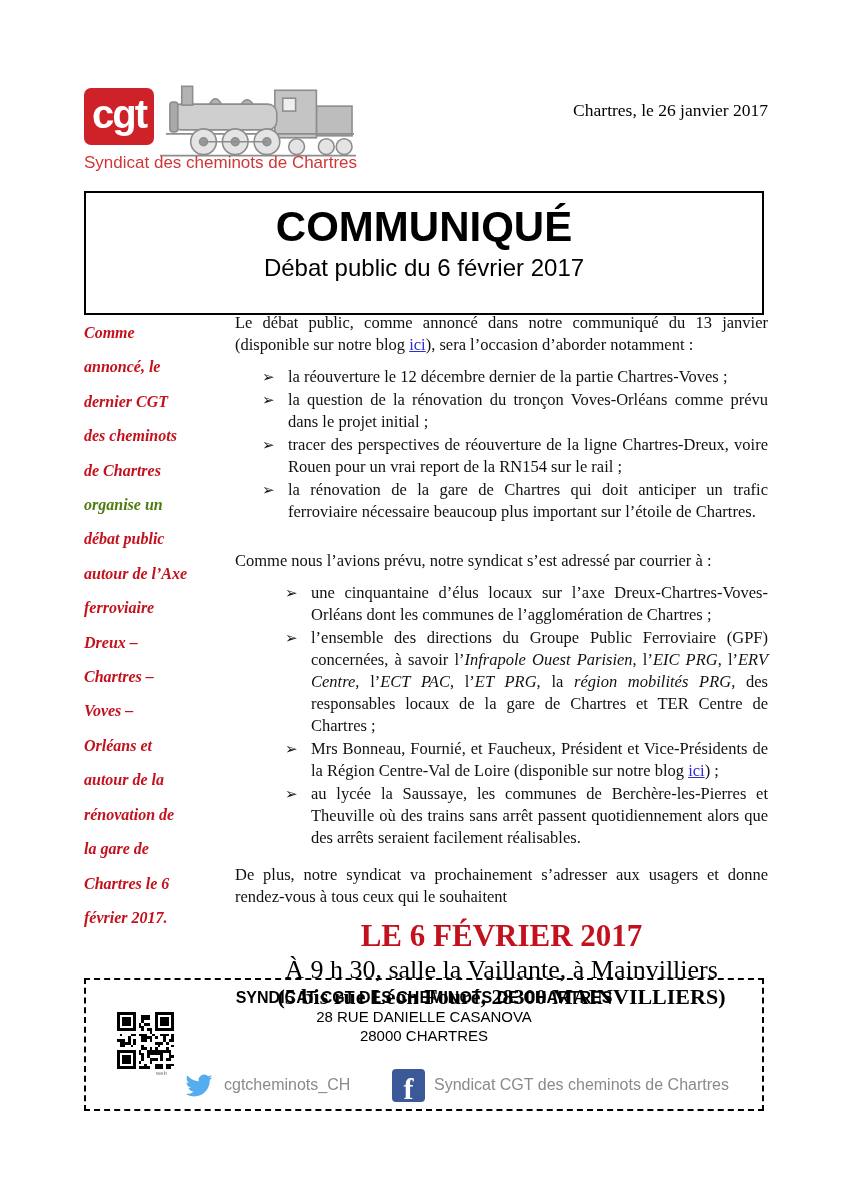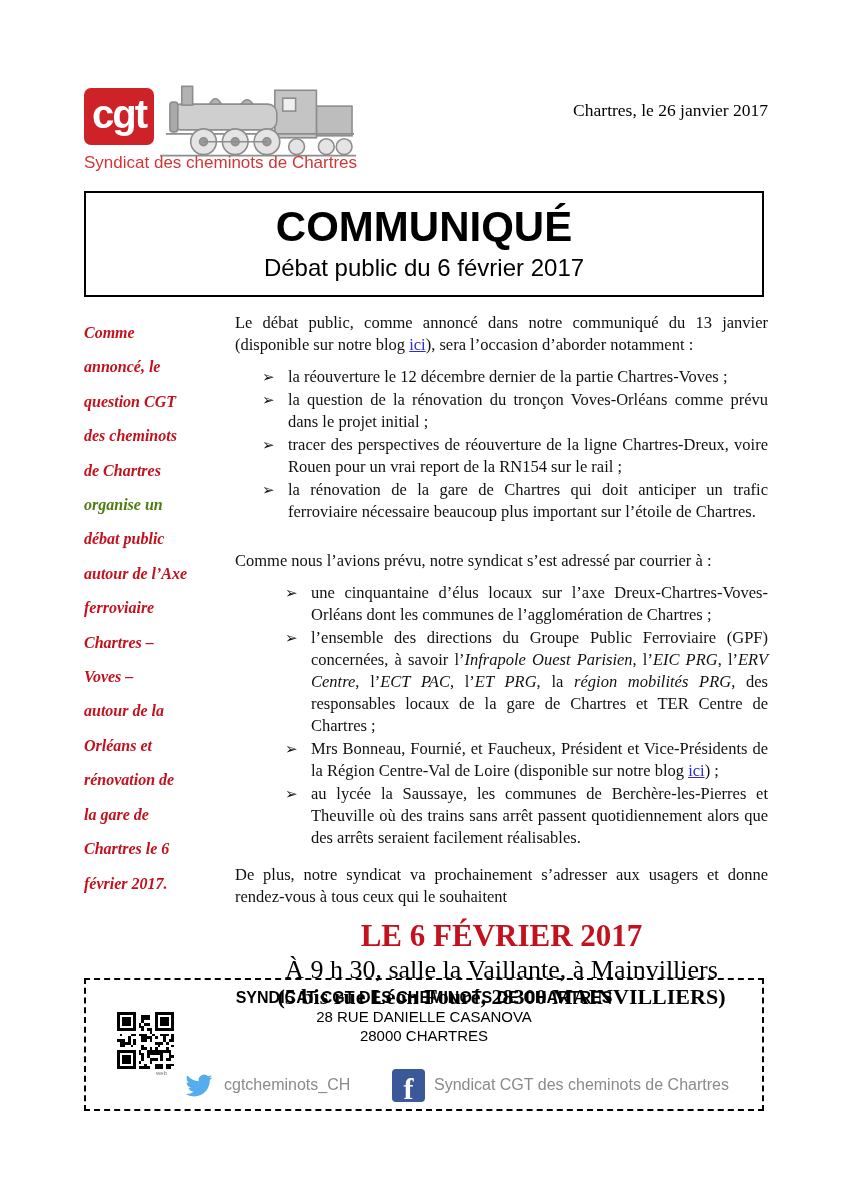--- a/index.html
+++ b/index.html
@@ -10,21 +10,21 @@
   .logo-box{position:absolute;left:84px;top:88px;width:70px;height:57px;
             border-radius:7px;display:flex;align-items:center;justify-content:center;}
   .logo-box span{font-family:"Liberation Sans",sans-serif;font-weight:bold;
                  font-size:40px;color:#fff;letter-spacing:-2px;transform:translateY(-2px);}
   .loco{position:absolute;left:158px;top:76px;width:198px;height:84px;}
   .org-line{position:absolute;left:84px;top:153px;font-family:"Liberation Sans",sans-serif;
             font-size:17px;}
   .date-line{position:absolute;right:80px;top:100px;font-size:17.5px;color:#000;}
 
   
-  .title-box{position:absolute;left:84px;top:191px;width:680px;height:106px;
+  .title-box{position:absolute;left:84px;top:191px;width:680px;height:124px;
              border:2px solid #000;box-sizing:border-box;text-align:center;}
   .title-box .t1{font-family:"Liberation Sans",sans-serif;font-weight:bold;
                  font-size:42px;letter-spacing:0px;margin-top:10px;color:#000;}
   .title-box .t2{font-family:"Liberation Sans",sans-serif;font-size:24px;margin-top:3px;color:#000;}
 
   
   .sidebar{position:absolute;left:84px;top:316px;width:142px;}
   .sb-line{font-weight:bold;font-style:italic;font-size:16px;line-height:34.4px;}
 
   
@@ -110,31 +110,32 @@
   <div class="date-line">Chartres, le 26 janvier 2017</div>
 
   <div class="title-box">
     <div class="t1">COMMUNIQUÉ</div>
     <div class="t2">Débat public du 6 février 2017</div>
   </div>
 
   <div class="sidebar">
       <div class="sb-line" style="color: rgb(195, 17, 29);">Comme</div>
       <div class="sb-line" style="color: rgb(195, 17, 29);">annoncé, le</div>
-      <div class="sb-line" style="color: rgb(195, 17, 29);">question CGT</div>
+      <div class="sb-line" style="color: rgb(195, 17, 29);">dernier CGT</div>
       <div class="sb-line" style="color: rgb(195, 17, 29);">des cheminots</div>
       <div class="sb-line" style="color: rgb(195, 17, 29);">de Chartres</div>
       <div class="sb-line" style="color: #4d7c0f;">organise un</div>
       <div class="sb-line" style="color: rgb(195, 17, 29);">débat public</div>
       <div class="sb-line" style="color: rgb(195, 17, 29);">autour de l’Axe</div>
       <div class="sb-line" style="color: rgb(195, 17, 29);">ferroviaire</div>
+      <div class="sb-line" style="color: rgb(195, 17, 29);">Dreux –</div>
       <div class="sb-line" style="color: rgb(195, 17, 29);">Chartres –</div>
       <div class="sb-line" style="color: rgb(195, 17, 29);">Voves –</div>
+      <div class="sb-line" style="color: rgb(195, 17, 29);">Orléans et</div>
       <div class="sb-line" style="color: rgb(195, 17, 29);">autour de la</div>
-      <div class="sb-line" style="color: rgb(195, 17, 29);">Orléans et</div>
       <div class="sb-line" style="color: rgb(195, 17, 29);">rénovation de</div>
       <div class="sb-line" style="color: rgb(195, 17, 29);">la gare de</div>
       <div class="sb-line" style="color: rgb(195, 17, 29);">Chartres le 6</div>
       <div class="sb-line" style="color: rgb(195, 17, 29);">février 2017.</div>
     </div>
 
   <div class="main">
     <p><span>Le débat public, comme annoncé dans notre communiqué du 13 janvier (disponible sur notre blog </span><span class="link" style="color: rgb(43, 43, 208);">ici</span><span>), sera l’occasion d’aborder notamment :</span></p>
     <ul class="blist l1">
         <li><span class="arrow">➢</span><span>la réouverture le 12 décembre dernier de la partie Chartres-Voves ;</span></li>

